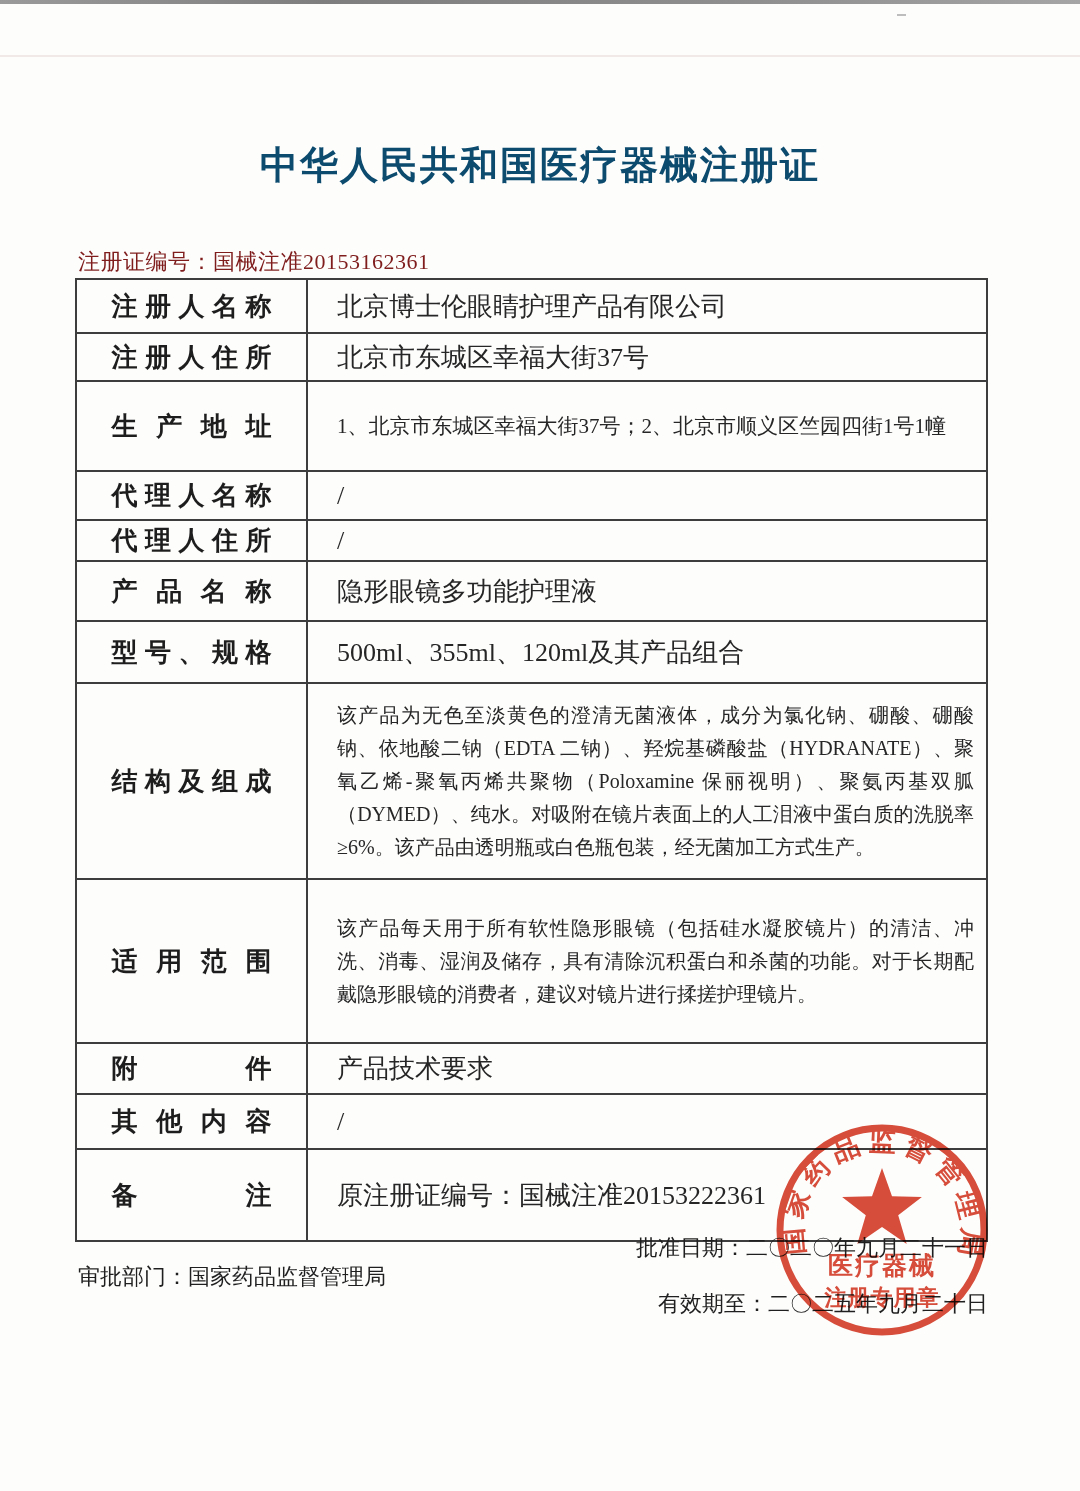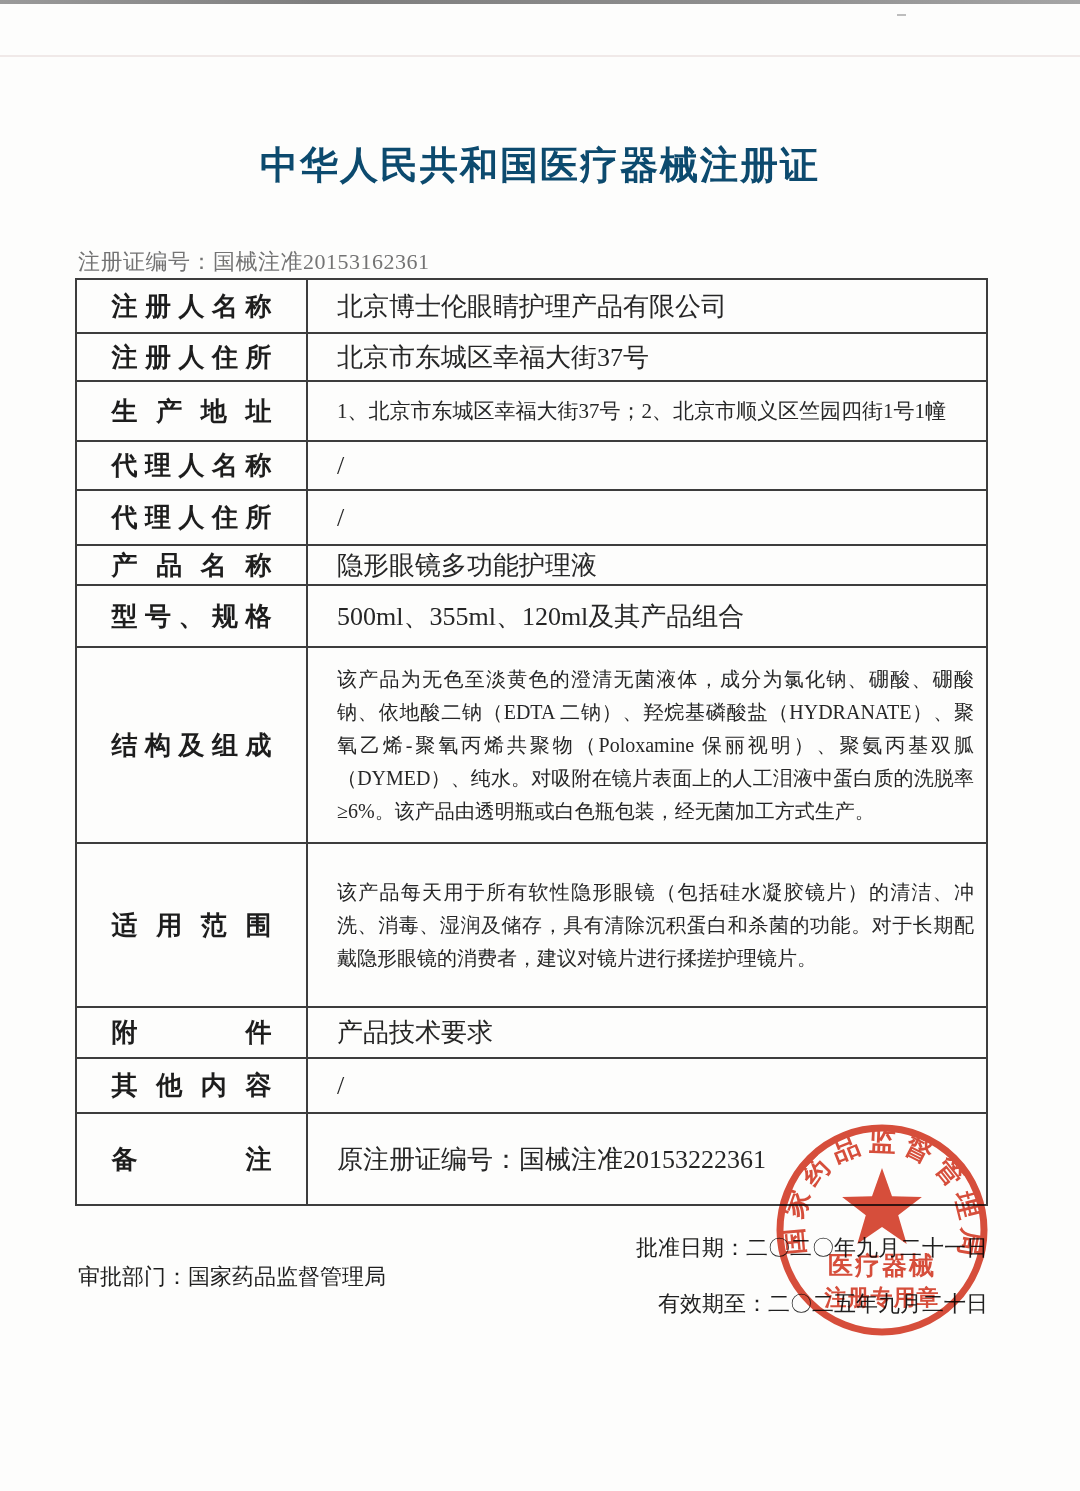--- a/index.html
+++ b/index.html
@@ -15,41 +15,41 @@
     background:rgba(214,196,196,0.35);}
   .artifact-dash{position:absolute;top:14px;left:897px;width:9px;height:2px;background:#bdbdbd;}
 
   .doc-title{
     position:absolute;top:140px;left:0;width:1080px;
     text-align:center;font-size:38px;font-weight:bold;color:#0c4a6e;
     letter-spacing:2px;margin:0;
   }
   .regno{
     position:absolute;top:247px;left:78px;
-    font-size:22px;color:#737373;letter-spacing:.5px;
+    font-size:22px;color:#7f1d1d;letter-spacing:.5px;
   }
 
   table.cert{
     position:absolute;left:75px;top:278px;width:913px;
     border-collapse:collapse;table-layout:fixed;border-radius:7px;
   }
   table.cert td{
     border:2px solid #3d3d3d;vertical-align:middle;
     color:#262626;
   }
   td.lbl{width:227px;text-align:center;}
   .jlabel{
     display:inline-block;width:160px;
     text-align:justify;text-align-last:justify;
     font-size:26px;font-weight:bold;color:#1d1d1d;
   }
   td.val{padding-left:29px;padding-right:12px;font-size:26px;}
   td.val .para{font-size:20px;line-height:33px;text-align:justify;}
-  tr.r1{height:54px}tr.r2{height:48px}tr.r3{height:60px}
-  tr.r4{height:49px}tr.r5{height:55px}tr.r6{height:40px}
+  tr.r1{height:54px}tr.r2{height:48px}tr.r3{height:90px}
+  tr.r4{height:49px}tr.r5{height:41px}tr.r6{height:60px}
   tr.r7{height:62px}tr.r8{height:196px}tr.r9{height:164px}
   tr.r10{height:51px}tr.r11{height:55px}tr.r12{height:92px}
   tr.r3 td.val{font-size:21px;line-height:34px;}
 
   .footer-dept{position:absolute;left:78px;top:1262px;font-size:22px;color:#1f1f1f;}
   .footer-date1{position:absolute;right:92px;top:1233px;font-size:22px;color:#1f1f1f;text-align:right;}
   .footer-date2{position:absolute;right:92px;top:1289px;font-size:22px;color:#1f1f1f;text-align:right;}
 
   .stamp{
     position:absolute;left:760px;top:1108px;width:244px;height:244px;

